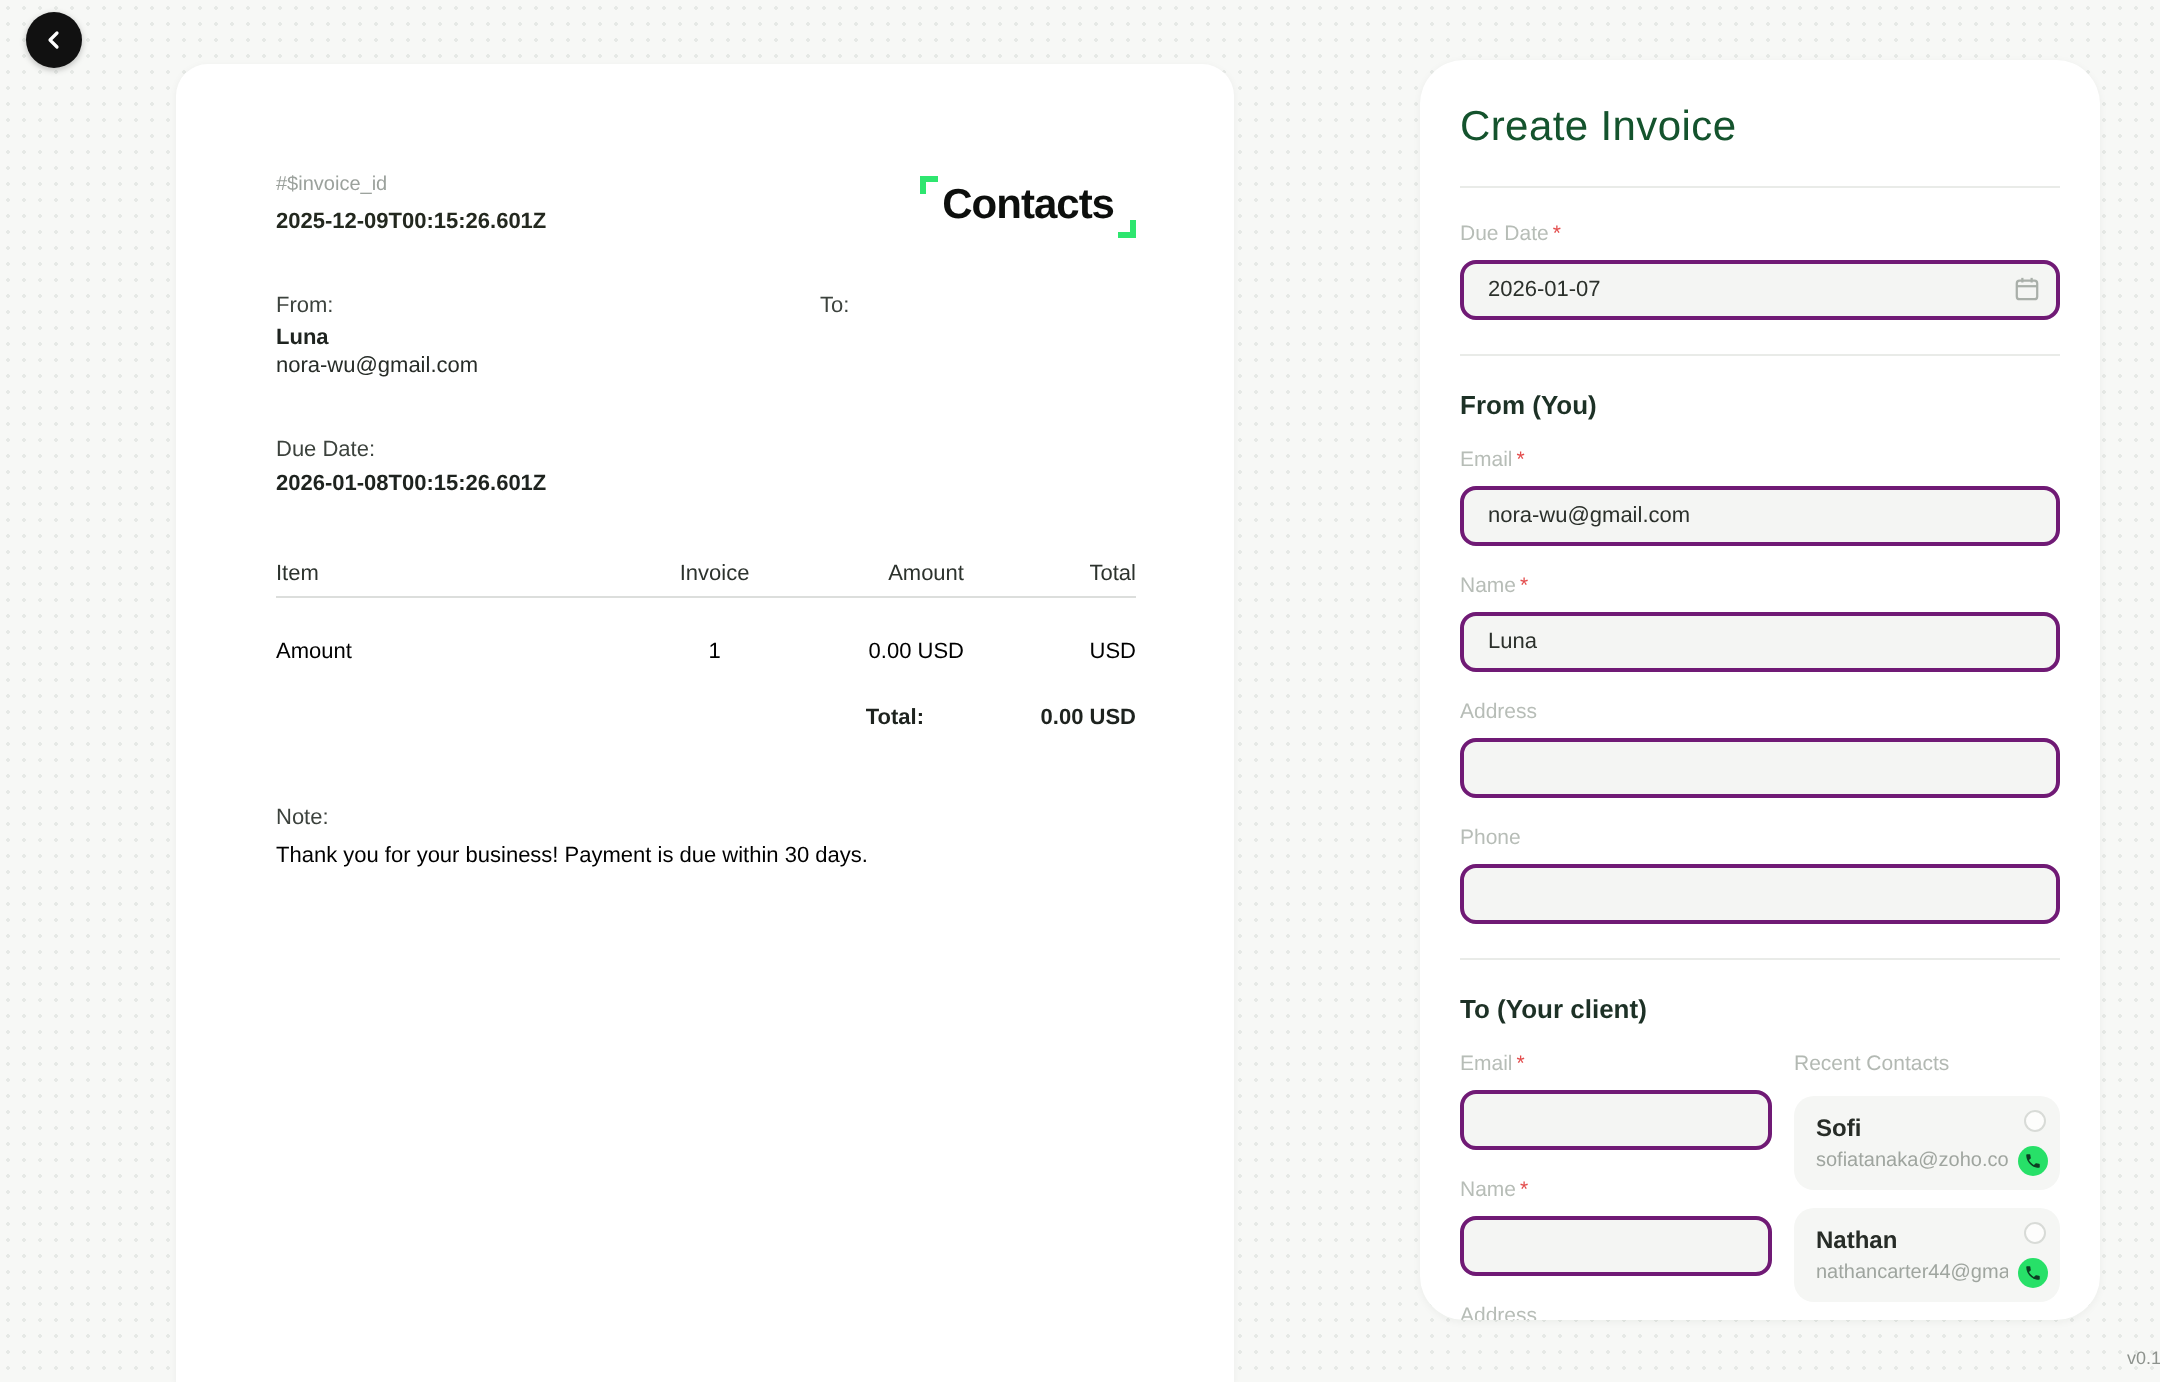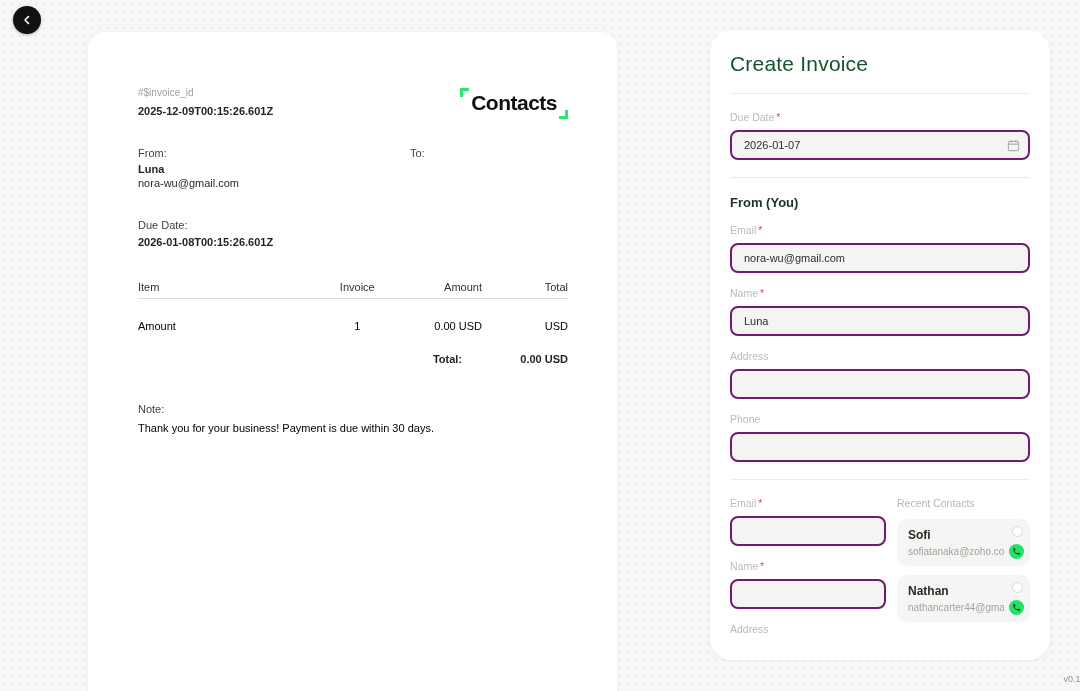--- a/index.html
+++ b/index.html
@@ -221,20 +221,21 @@
 
     <div class="field">
       <label class="f-label">Phone</label>
       <input class="f-input" type="text" value="" style="">
     </div>
   </div>
 
   <hr class="divider">
 
   <div>
+    <div class="section-heading">To (Your client)</div>
 
     <div class="to-grid">
       <div class="to-fields">
         <div class="field">
           <label class="f-label"><span>Email</span><span class="req">*</span></label>
           <input class="f-input" type="text" value="" style="">
         </div>
         <div class="field">
           <label class="f-label"><span>Name</span><span class="req">*</span></label>
           <input class="f-input" type="text" value="" style="">

